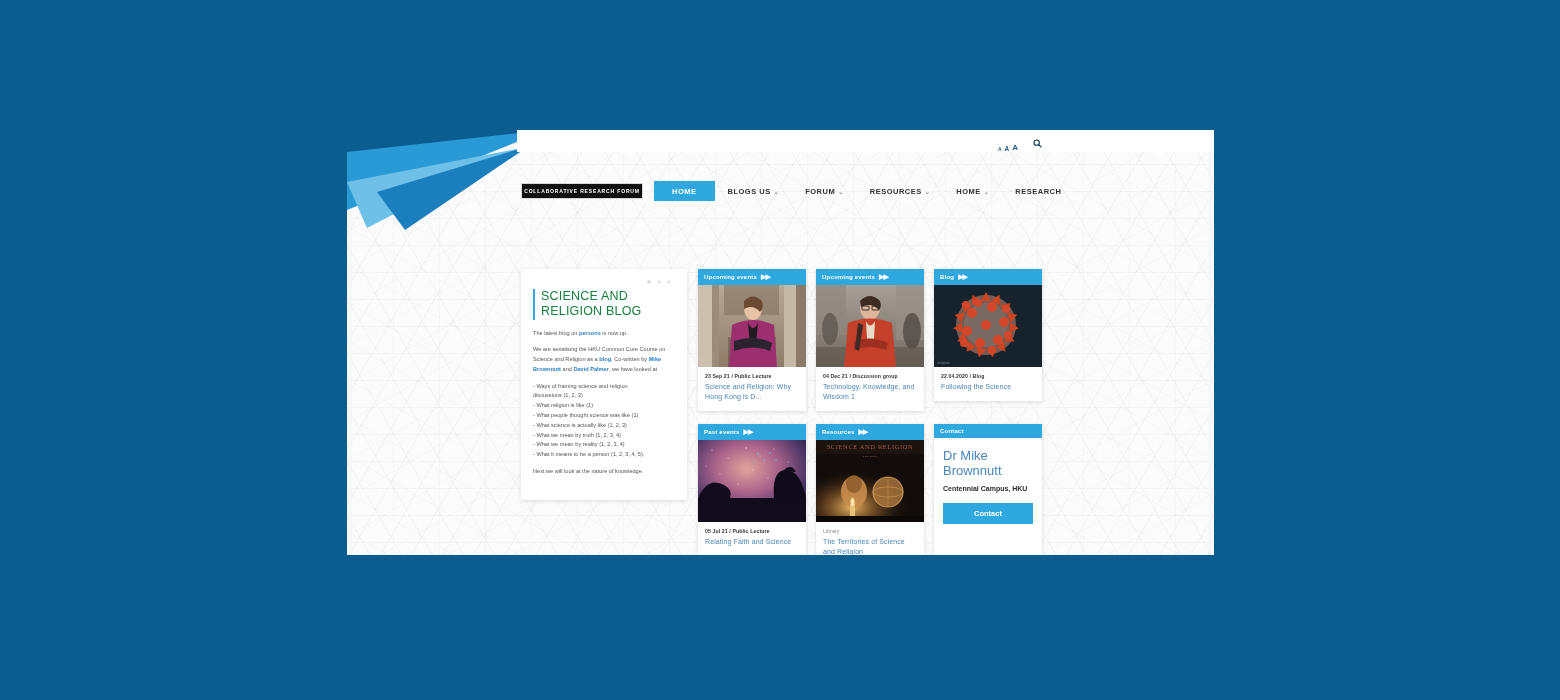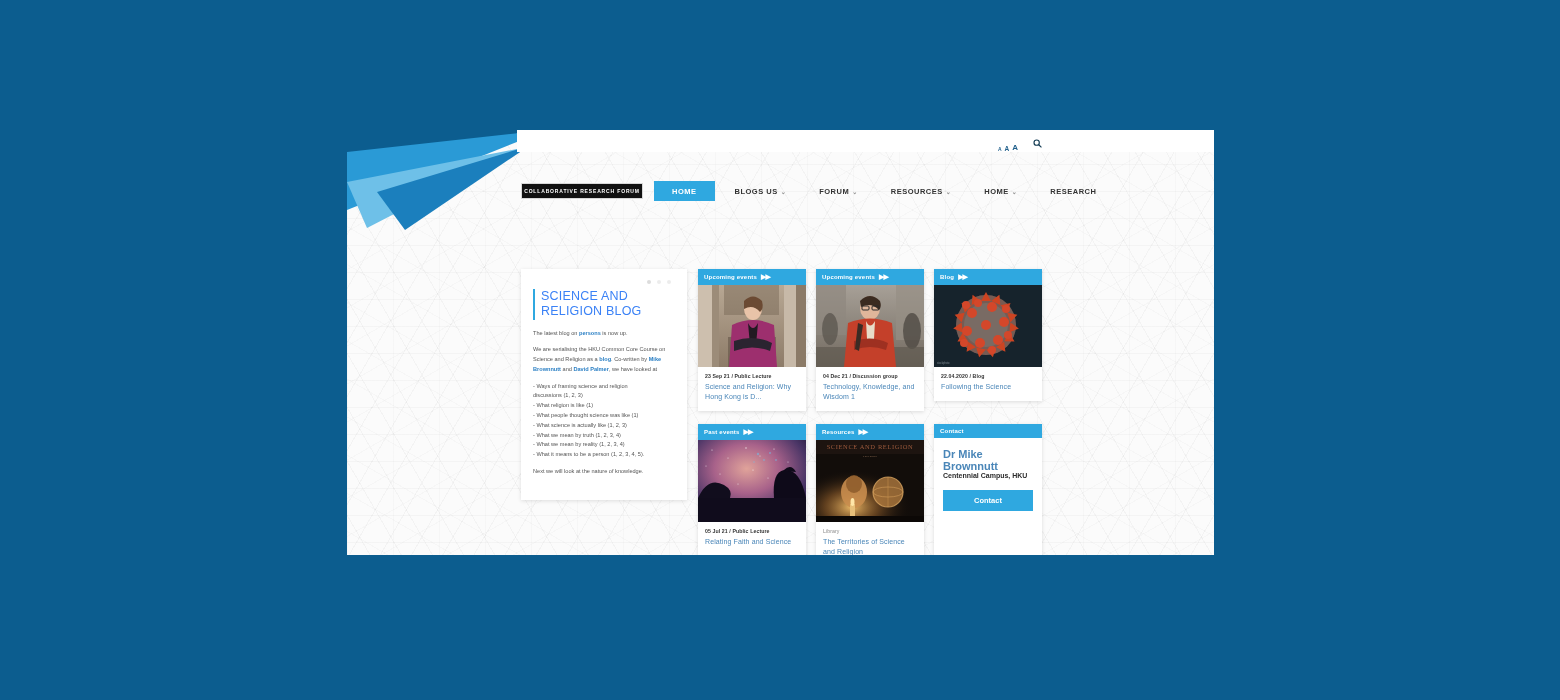--- a/index.html
+++ b/index.html
@@ -77,21 +77,21 @@
   }
   #logo .l2 {
     background: #111; color: #fff;
     font-size: 5px; font-weight: 700; letter-spacing: 0.85px;
     text-align: center; padding: 4px 0;
     margin-top: 2px;
     border: 1px solid #d8d8d8;
   }
   #nav {
     position: absolute; left: 307px; top: 29px;
-    display: flex; align-items: stretch; height: 20px; gap: 7px;
+    display: flex; align-items: stretch; height: 20px;
   }
   #nav .item {
     display: flex; align-items: center; gap: 3px;
     padding: 0 13px;
     font-size: 7.5px; font-weight: 700; letter-spacing: 0.5px;
     color: #333; white-space: nowrap;
     cursor: pointer;
   }
   #nav .item.active { background: #2fa8e0; color: #fff; padding: 0 18px; }
   #nav .caret { font-size: 6px; opacity: 0.55; }
@@ -104,21 +104,21 @@
     box-shadow: 0 1px 4px rgba(0,0,0,0.12);
     padding: 10px 12px 12px 12px;
   }
   #slider-dots { display:flex; gap:6px; justify-content:flex-end; margin: 1px 4px 5px 0; }
   #slider-dots span { width:4px; height:4px; border-radius:50%; background:#ececec; display:block; }
   #slider-dots span.on { background:#dcdcdc; }
   #blog-title {
     border-left: 2px solid #2fa8e0;
     padding-left: 6px;
     font-size: 12.5px; line-height: 1.22;
-    color: #3b82f6; letter-spacing: 0.2px;
+    color: #15803d; letter-spacing: 0.2px;
     margin-bottom: 9px;
   }
   #blog-body { font-size: 5.6px; line-height: 1.75; color: #555; }
   #blog-body p { margin-bottom: 7px; }
   #blog-body .lst { margin-bottom: 7px; }
   #blog-body .lst div { white-space: nowrap; }
   #blog-body a { color: #2a7fc4; font-weight: 700; text-decoration: none; }
 
   
   .card {
@@ -142,21 +142,21 @@
   }
   .card .meta.plain { font-weight: 400; color: #8b8b8b; }
   .card .ttl {
     font-size: 7px; line-height: 1.45; color: #4a86b8;
     letter-spacing: 0.1px;
   }
   
   #card-contact { height: 140px; }
   #card-contact .cap { background: #2fa8e0; }
   #card-contact .c-body { padding: 10px 9px; }
-  #card-contact .c-name { font-size: 11px; color: #4a86b8; margin-bottom: 0; font-weight: bold; }
+  #card-contact .c-name { font-size: 13px; color: #4a86b8; margin-bottom: 7px; }
   #card-contact .c-addr { font-size: 7px; font-weight: 700; color: #2b2b2b; margin-bottom: 11px; }
   #card-contact .c-btn {
     display: block; width: 100%;
     background: #2fa8e0; color: #fff;
     font-size: 7.5px; font-weight: 700;
     text-align: center; padding: 6px 0;
     border: none; cursor: pointer;
     font-family: "Liberation Sans", sans-serif;
   }
 

